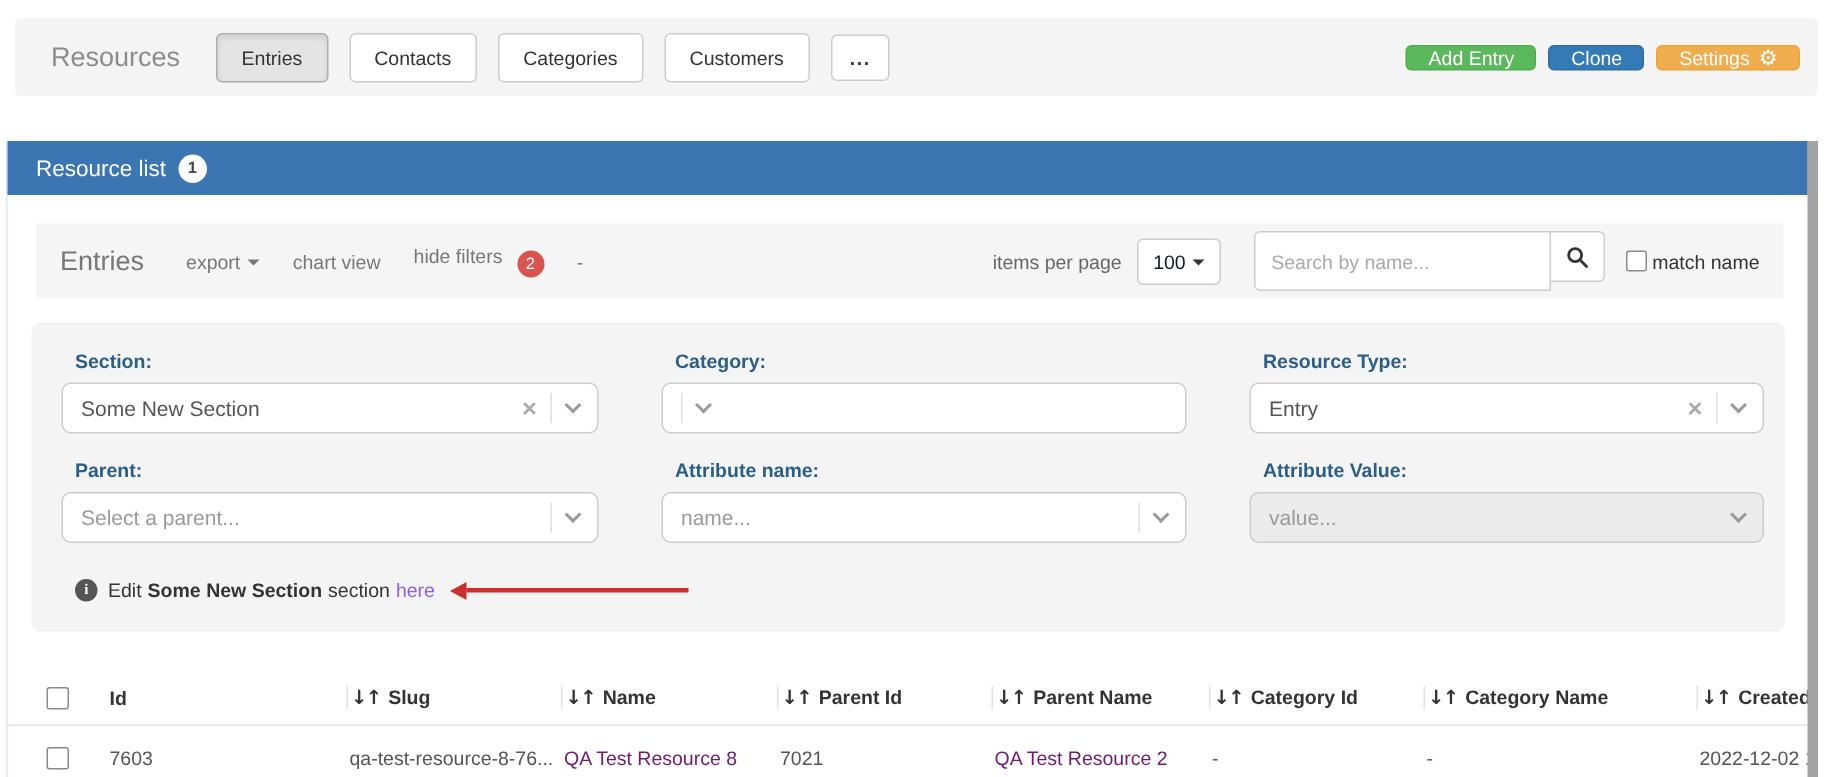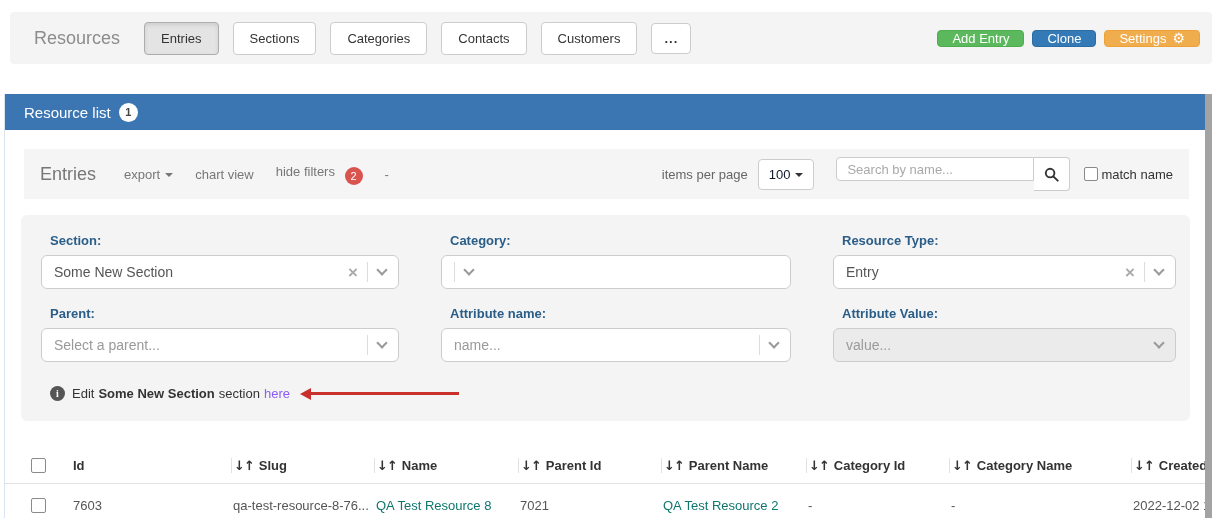--- a/index.html
+++ b/index.html
@@ -67,21 +67,21 @@
   }
   .tb-dash { margin-right:10px; }
   .ipp-label { color:#666; margin-right:10px; white-space:nowrap; }
   .ipp-select {
     background:#fff; border:1px solid #ccc; border-radius:4px;
     padding:7px 10px; font-size:13px; color:#0f172a; margin-right:22px;
   }
   .ipp-select .caret { border-top-color:#333; }
   .search-group { display:flex; }
   .search-input {
-    width:198px; height:24px; border:1px solid #ccc; border-right:1px solid #ccc;
+    width:198px; height:40px; border:1px solid #ccc; border-right:1px solid #ccc;
     border-radius:4px 0 0 4px; padding:0 10px; font-size:13px; color:#555; outline:none;
     font-family:inherit;
   }
   .search-input::placeholder { color:#a9a9a9; }
   .search-btn {
     width:36px; height:34px; background:#fff; border:1px solid #ccc; border-left:none;
     border-radius:0 4px 4px 0; display:flex; align-items:center; justify-content:center;
   }
   .match { display:flex; align-items:center; margin-left:14px; color:#333; cursor:pointer; }
   .match input {
@@ -144,31 +144,30 @@
   .c-pid { width:143px; }
   .c-pname { width:145px; }
   .c-cid { width:143px; }
   .c-cname { width:182px; }
   .c-created { flex:1; }
   .sort { letter-spacing:-1px; margin-right:5px; font-weight:bold; font-family:"DejaVu Sans",sans-serif; }
   .rowcb {
     appearance:none; -webkit-appearance:none; width:15px; height:15px;
     border:1px solid #8a8a8a; border-radius:2px; background:#fff; display:block;
   }
-  .cell-link { color:#0f766e; text-decoration:none; cursor:pointer; }
+  .cell-link { color:#701a75; text-decoration:none; cursor:pointer; }
 </style>
 </head>
 <body>
 
 <div class="topbar">
   <div class="app-title">Resources</div>
   <button class="tab active">Entries</button>
-  <button class="tab">Sections</button>
+  <button class="tab">Contacts</button>
   <button class="tab">Categories</button>
-  <button class="tab">Contacts</button>
   <button class="tab">Customers</button>
   <button class="tab more">...</button>
   <div class="spacer"></div>
   <button class="btn green">Add Entry</button>
   <button class="btn blue">Clone</button>
   <button class="btn orange">
     <span>Settings</span>
     <span class="gear">⚙</span>
   </button>
 </div>

